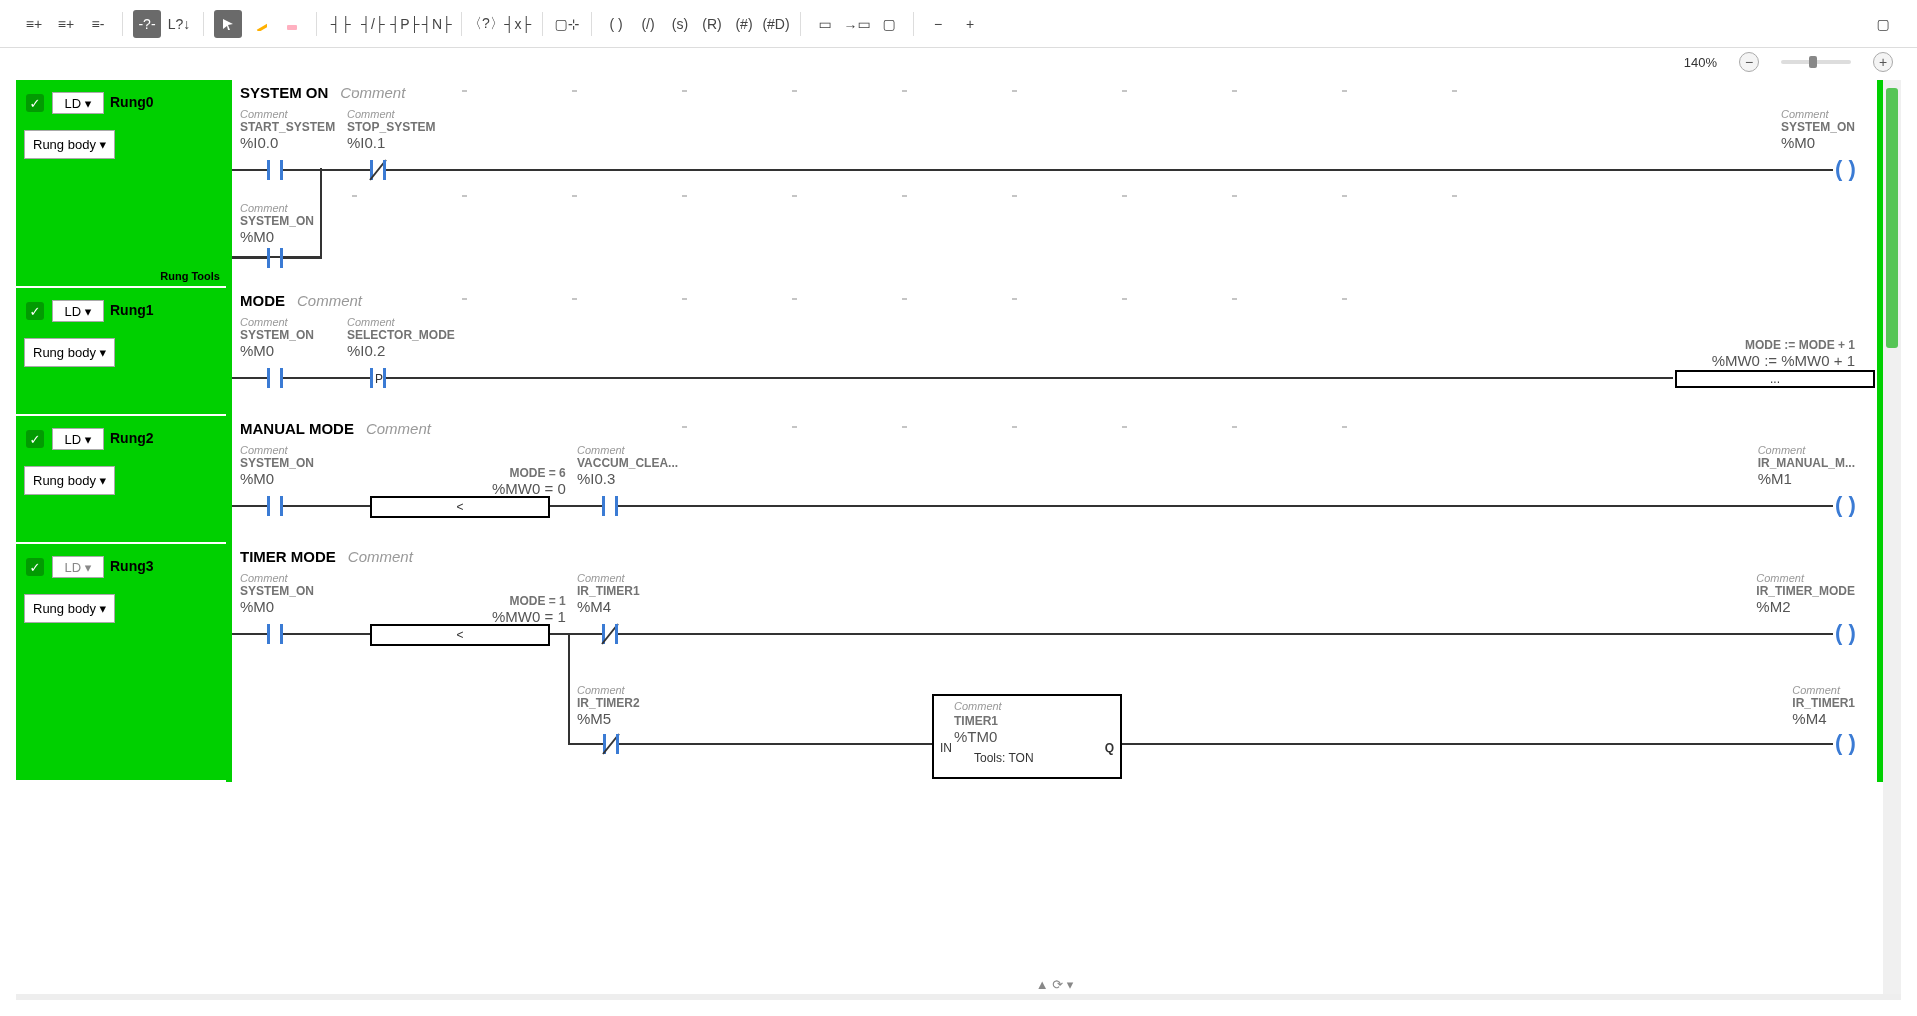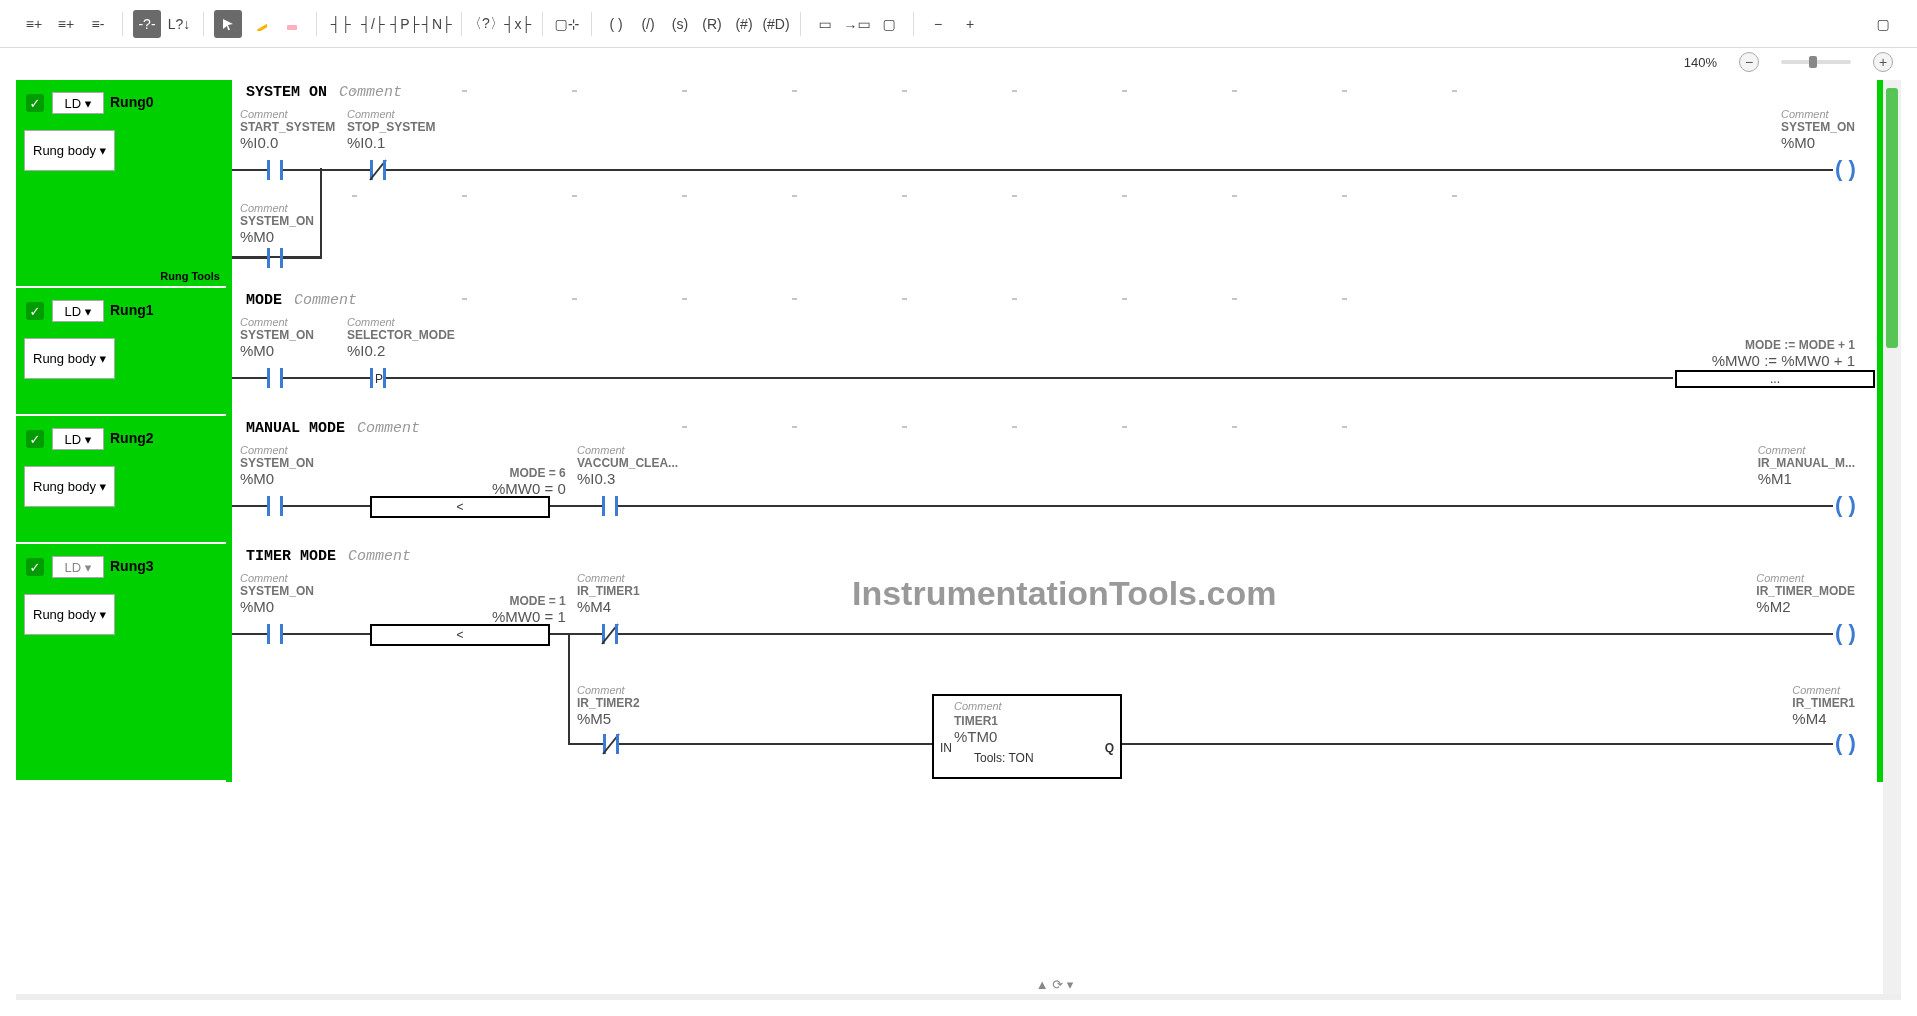--- a/index.html
+++ b/index.html
@@ -24,26 +24,26 @@
 .ladder-col { flex: 1; position: relative; overflow: hidden; background: #fff; }
 .vscroll { width: 18px; flex-shrink: 0; position: relative; background: #f0f0f0;}
 .vscroll-thumb { position: absolute; left: 3px; right: 3px; top: 8px; height: 260px; background: #56c556; border-radius: 3px; }
 
 
 .rung-side { background: #00d000; color: #000; position: relative; border-bottom: 2px solid #fff; }
 .rung-side .check { position: absolute; top: 14px; left: 10px; width: 18px; height: 18px; background: #029b02; color: #fff; border-radius: 3px; display: flex; align-items: center; justify-content: center; font-size: 13px; }
 .rung-side .ld-sel { position: absolute; top: 12px; left: 36px; width: 52px; height: 22px; background: #fff; border: 1px solid #aaa; display: flex; align-items: center; justify-content: center; font-size: 13px; color: #888; cursor: pointer; }
 .rung-side .ld-sel.active { color: #000; }
 .rung-side .rlabel { position: absolute; top: 14px; left: 94px; font-weight: bold; font-size: 14px; }
-.rung-side .body-sel { position: absolute; top: 50px; left: 8px; background: #fff; border: 1px solid #aaa; padding: 12px 8px; font-size: 13px; cursor: pointer; }
+.rung-side .body-sel { position: absolute; top: 50px; left: 8px; background: #fff; border: 1px solid #aaa; padding: 6px 8px; font-size: 13px; cursor: pointer; }
 .rung-side .watermark { position: absolute; bottom: 4px; right: 6px; font-weight: bold; font-size: 11px; color: #000;}
 
 
 .ladder-row { position: relative; border-left: 6px solid #00d000; }
-.title-row { position: absolute; top: 4px; left: 14px; font-size: 15px; font-family: Liberation Mono, monospace; }
+.title-row { position: absolute; top: 4px; left: 8px; font-size: 15px; }
 .title-row b { font-weight: bold; color: #000; }
 .title-row .cmt { color: #999; font-style: italic; margin-left: 12px; }
 
 
 .el-comment { color: #999; font-style: italic; font-size: 11px; }
 .el-name { font-weight: bold; font-size: 12px; color: #737373; }
 .el-addr { color: #555; font-size: 15px; }
 
 
 .op-block { border: 2px solid #000; background: #fff; text-align: center; display: flex; align-items: center; justify-content: center; }
@@ -435,21 +435,20 @@
 
       <div style="position:absolute;right:28px;top:140px">
         <div class="el-comment">Comment</div>
         <div class="el-name">IR_TIMER1</div>
         <div class="el-addr">%M4</div>
       </div>
       <svg style="position:absolute;right:8px;top:188px" width="44" height="24">
           <text x="4" y="18" font-size="22" font-weight="bold" fill="#3b7bd4">( )</text>
         </svg>
 
-      <div class="big-watermark" style="left:620px;top:30px">InstrumentationTools.com</div>
     </div>
 
     <div class="bottom-collapse">▲ ⟳ ▾</div>
   </div>
 
   <div class="vscroll">
     <div class="vscroll-thumb"></div>
   </div>
 </div>
 

